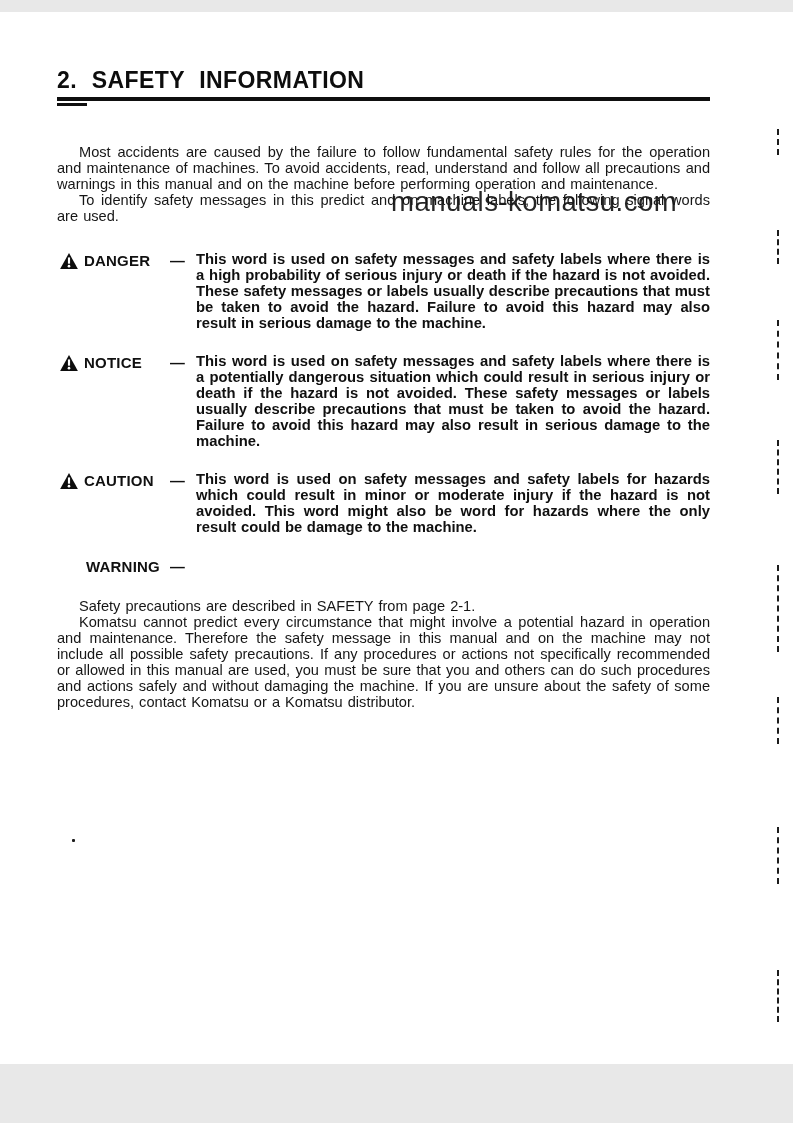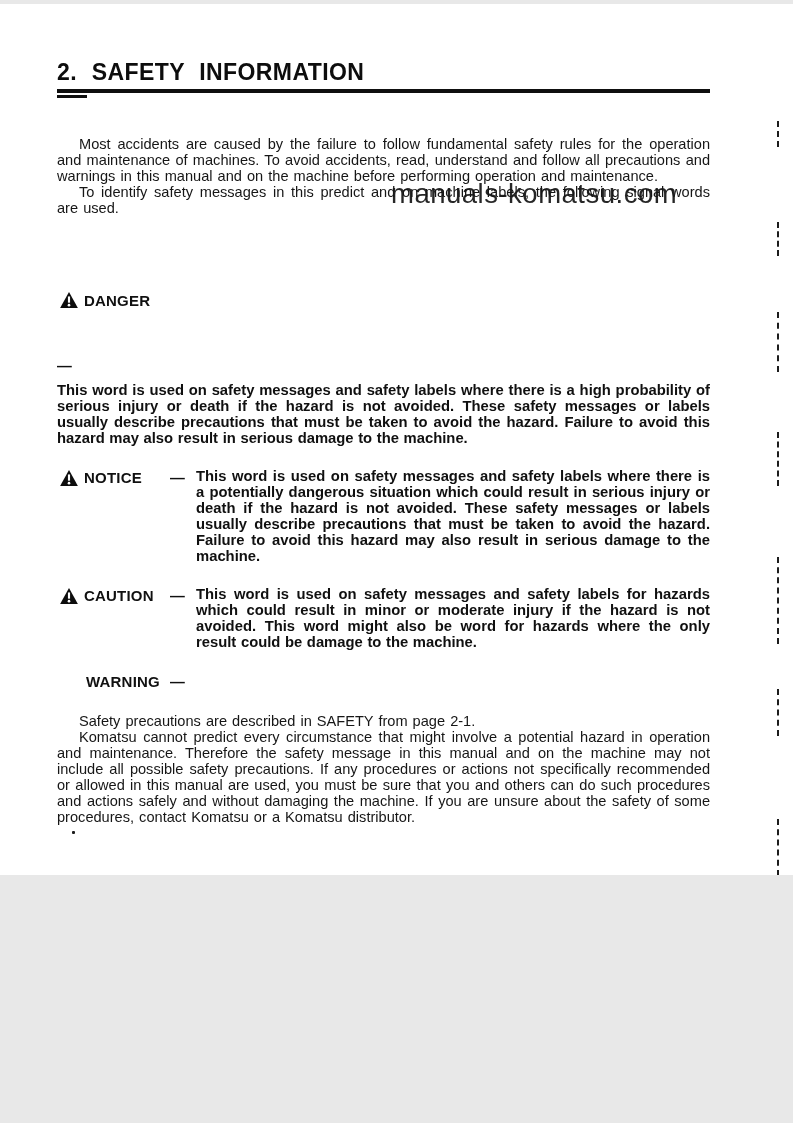--- a/index.html
+++ b/index.html
@@ -1,23 +1,23 @@
 <!DOCTYPE html>
 <html><head>
 <meta charset="utf-8">
 <style>
   html,body { margin:0; padding:0; background:#e8e8e8; }
   .page {
     position:relative;
-    width:793px; height:871px;
+    width:793px; height:1052px;
     background:#ffffff;
     font-family:"Liberation Sans", sans-serif;
     color:#141414;
     overflow:hidden;
-    margin:4px auto;
+    margin:12px auto;
   }
   .content { position:absolute; left:57px; top:0; width:653px; }
 
   
   .title-wrap { margin-top:55px; }
   h1.doc-title {
     margin:0; font-size:23px; font-weight:bold;
     letter-spacing:0.4px; word-spacing:8px; color:#0d0d0d;
     line-height:27px;
   }
@@ -43,21 +43,21 @@
   .tri { display:inline-flex; width:18px; height:16px; flex:0 0 auto; }
   .tri svg { width:18px; height:16px; display:block; }
   .signal-label { font-weight:bold; font-size:15px; letter-spacing:0.2px; color:#101010; white-space:nowrap; }
   .notice .signal-label { margin-left:26px; }
   .signal-dash { flex:0 0 26px; font-weight:bold; font-size:14.8px; color:#101010; line-height:20.3px; }
   .signal-desc {
     flex:1; margin:0; font-weight:bold; font-size:14.8px;
     line-height:16px; text-align:justify; color:#101010;
     word-spacing:0.5px;
   }
-  .first-signal { margin-top:27px;flex-direction:column; }
+  .first-signal { margin-top:27px; }
 
   
   .watermark {
     position:absolute; left:391px; top:174px;
     font-size:27.5px; font-weight:normal; letter-spacing:0.5px;
     color:rgba(22,22,22,0.93); white-space:nowrap; z-index:5;
   }
 
   
   .page-number {

